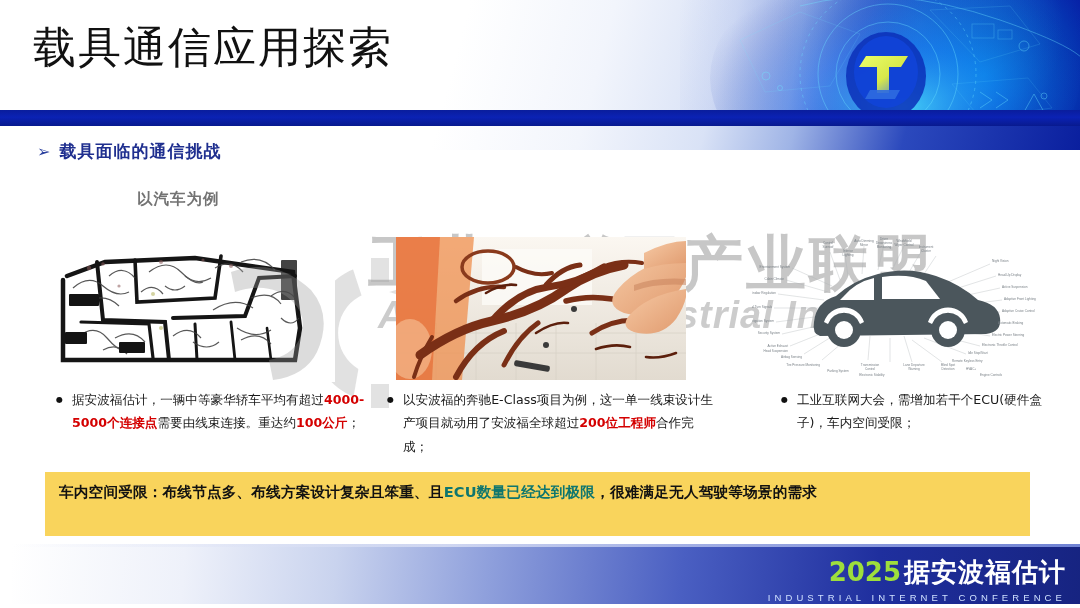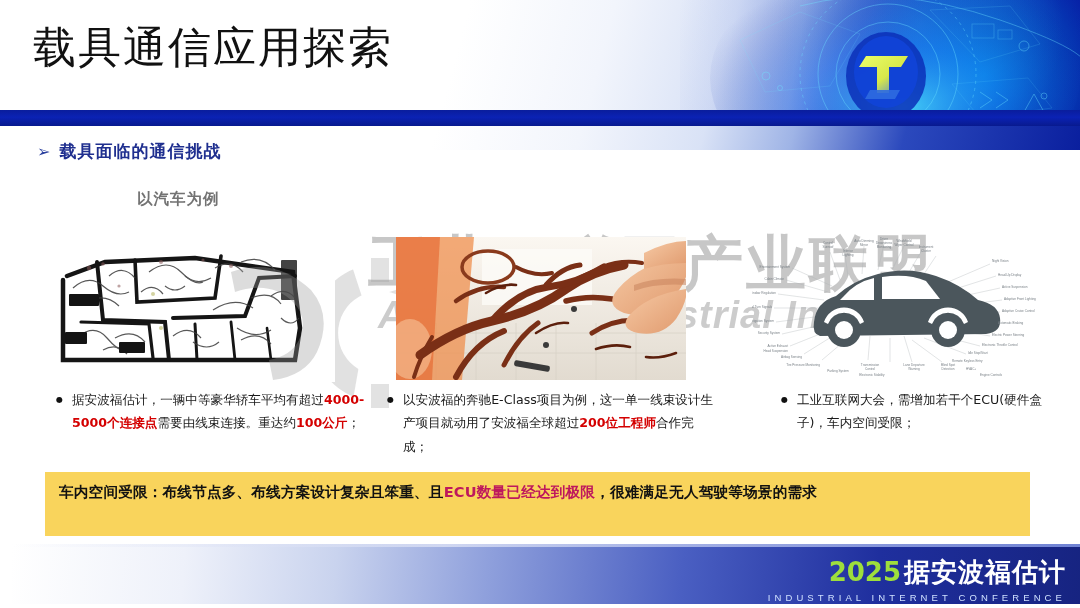--- a/index.html
+++ b/index.html
@@ -109,21 +109,21 @@
 
   
   .yellow-banner {
     position:absolute; left:45px; top:472px; width:985px; height:64px;
     background:#f9d45c;
     padding:9px 14px 0 14px;
     font-size:14.6px; font-weight:700; line-height:1.55; color:#111;
     letter-spacing:.2px;
     font-family:"DejaVu Sans","Liberation Sans",sans-serif;
   }
-  .yellow-banner .hl { color:#be185d; }
+  .yellow-banner .hl { color:#0f766e; }
 
   
   .footer {
     position:absolute; left:12px; top:544px; width:1080px; height:60px;
     background:linear-gradient(95deg,#ffffff 0%,#eef1fa 16%,#c9d3ee 30%,#8fa0dc 44%,#4a5fc2 62%,#1f2f9e 80%,#16237f 100%);
     overflow:hidden;
   }
   .footer::before {
     content:""; position:absolute; left:0; top:0; width:1080px; height:3px;
     background:linear-gradient(95deg,rgba(255,255,255,0) 0%,rgba(220,225,245,.8) 40%,rgba(120,140,220,.9) 100%);

